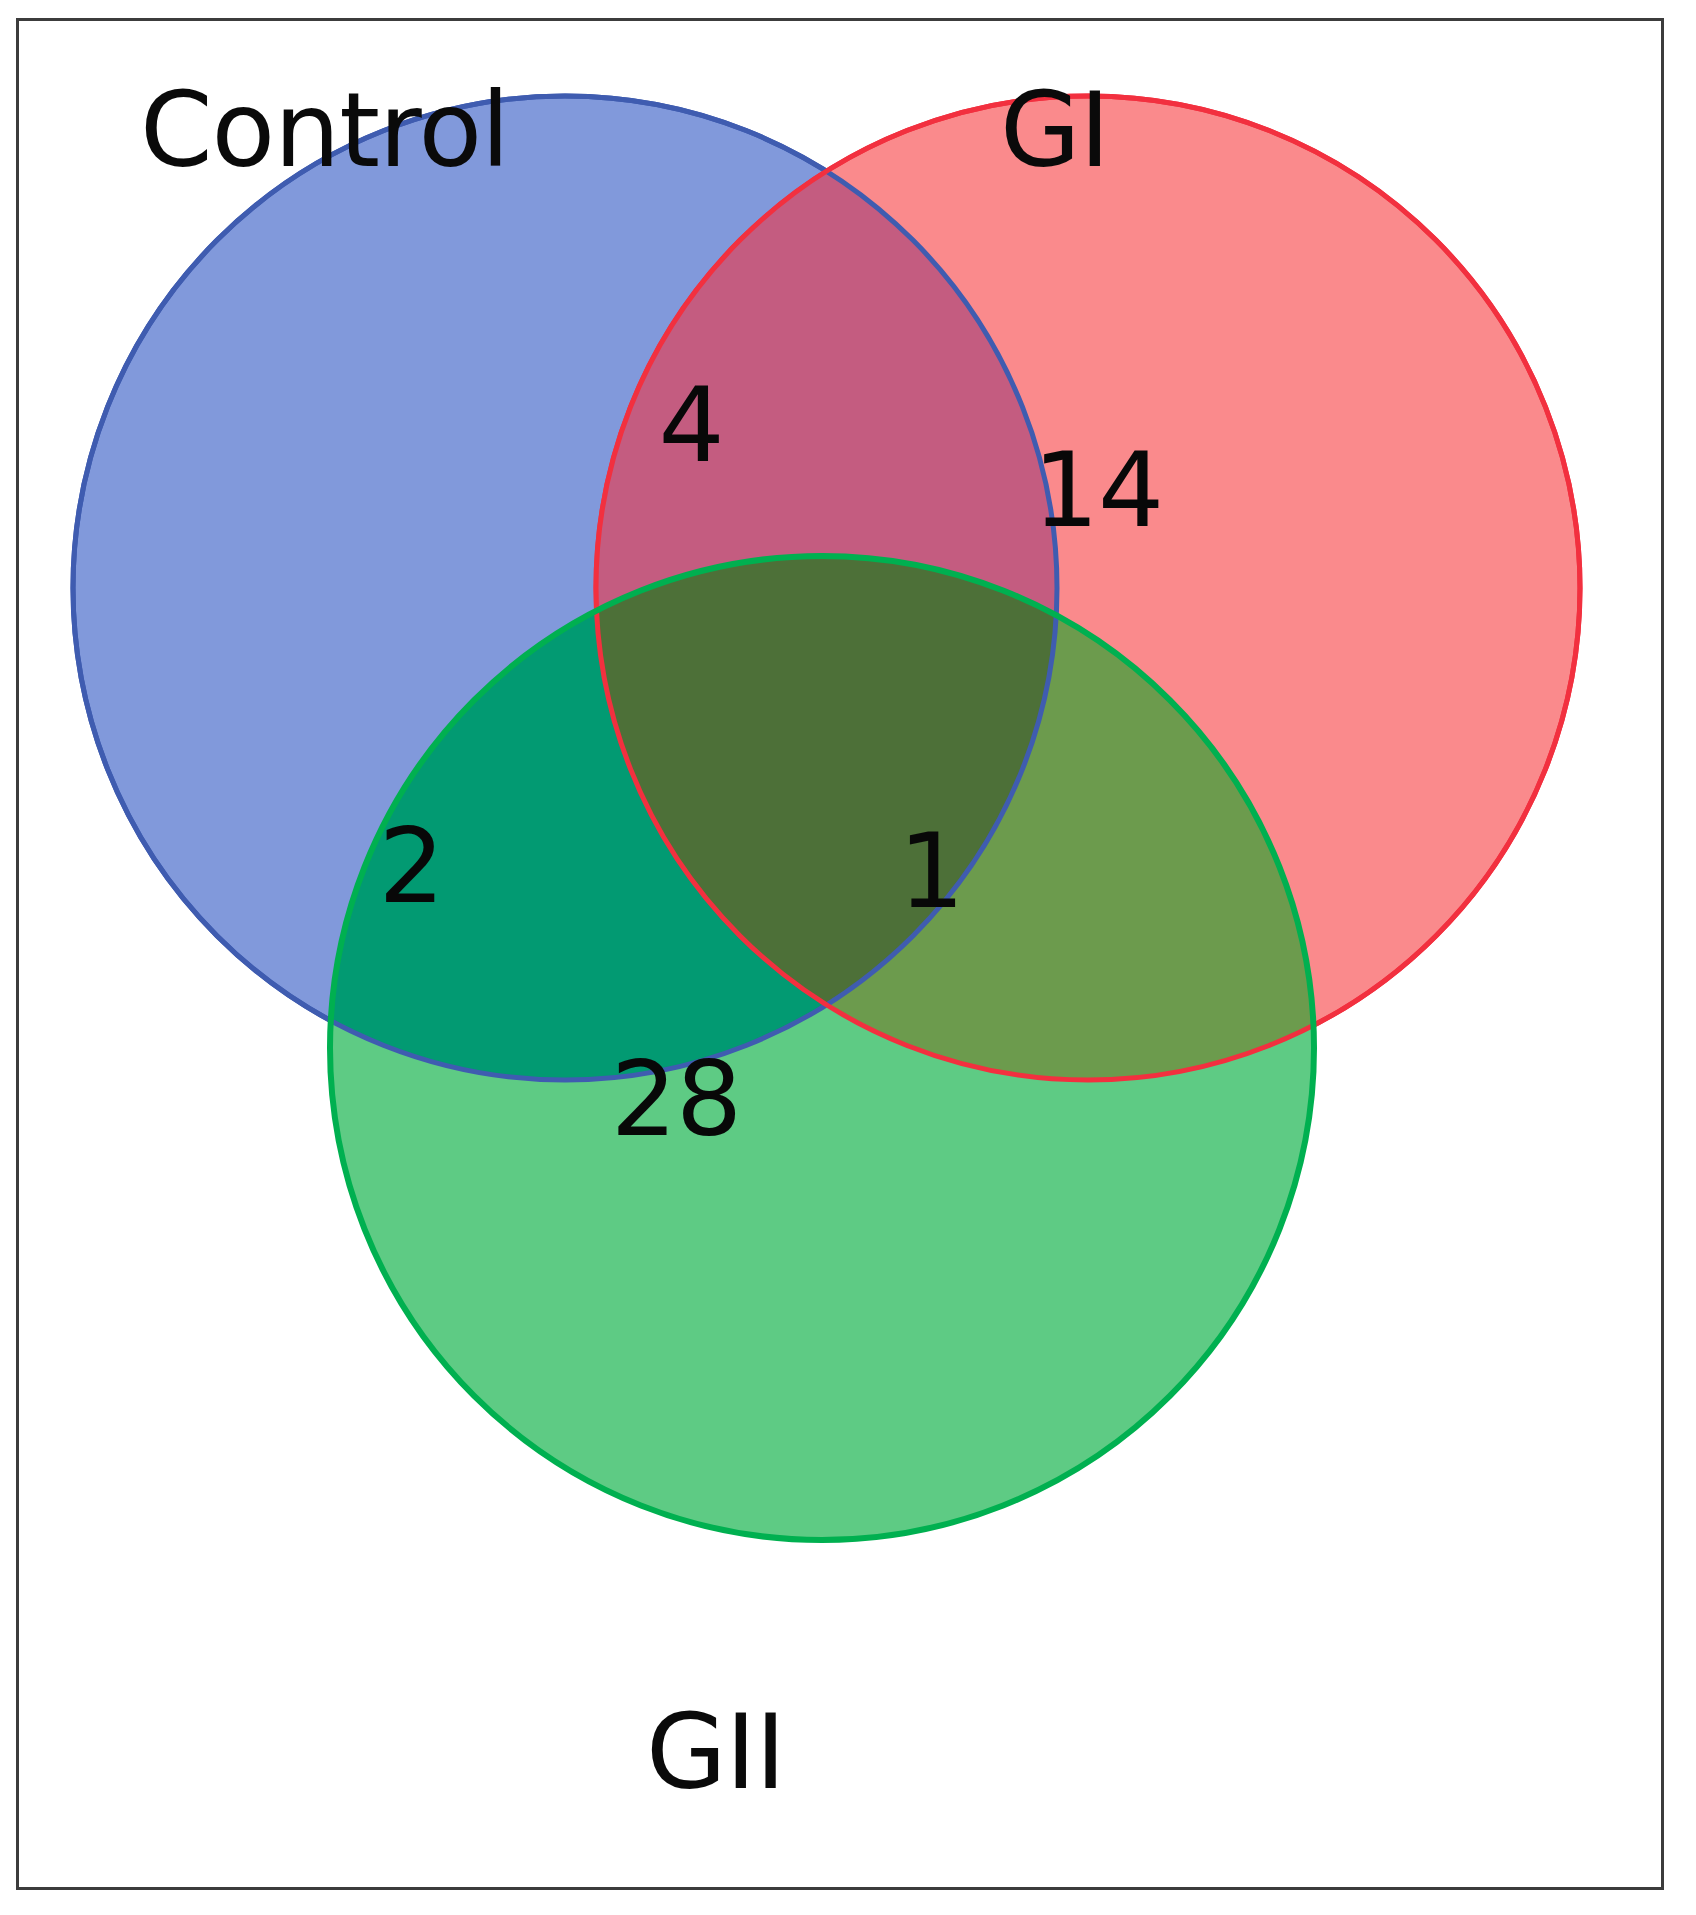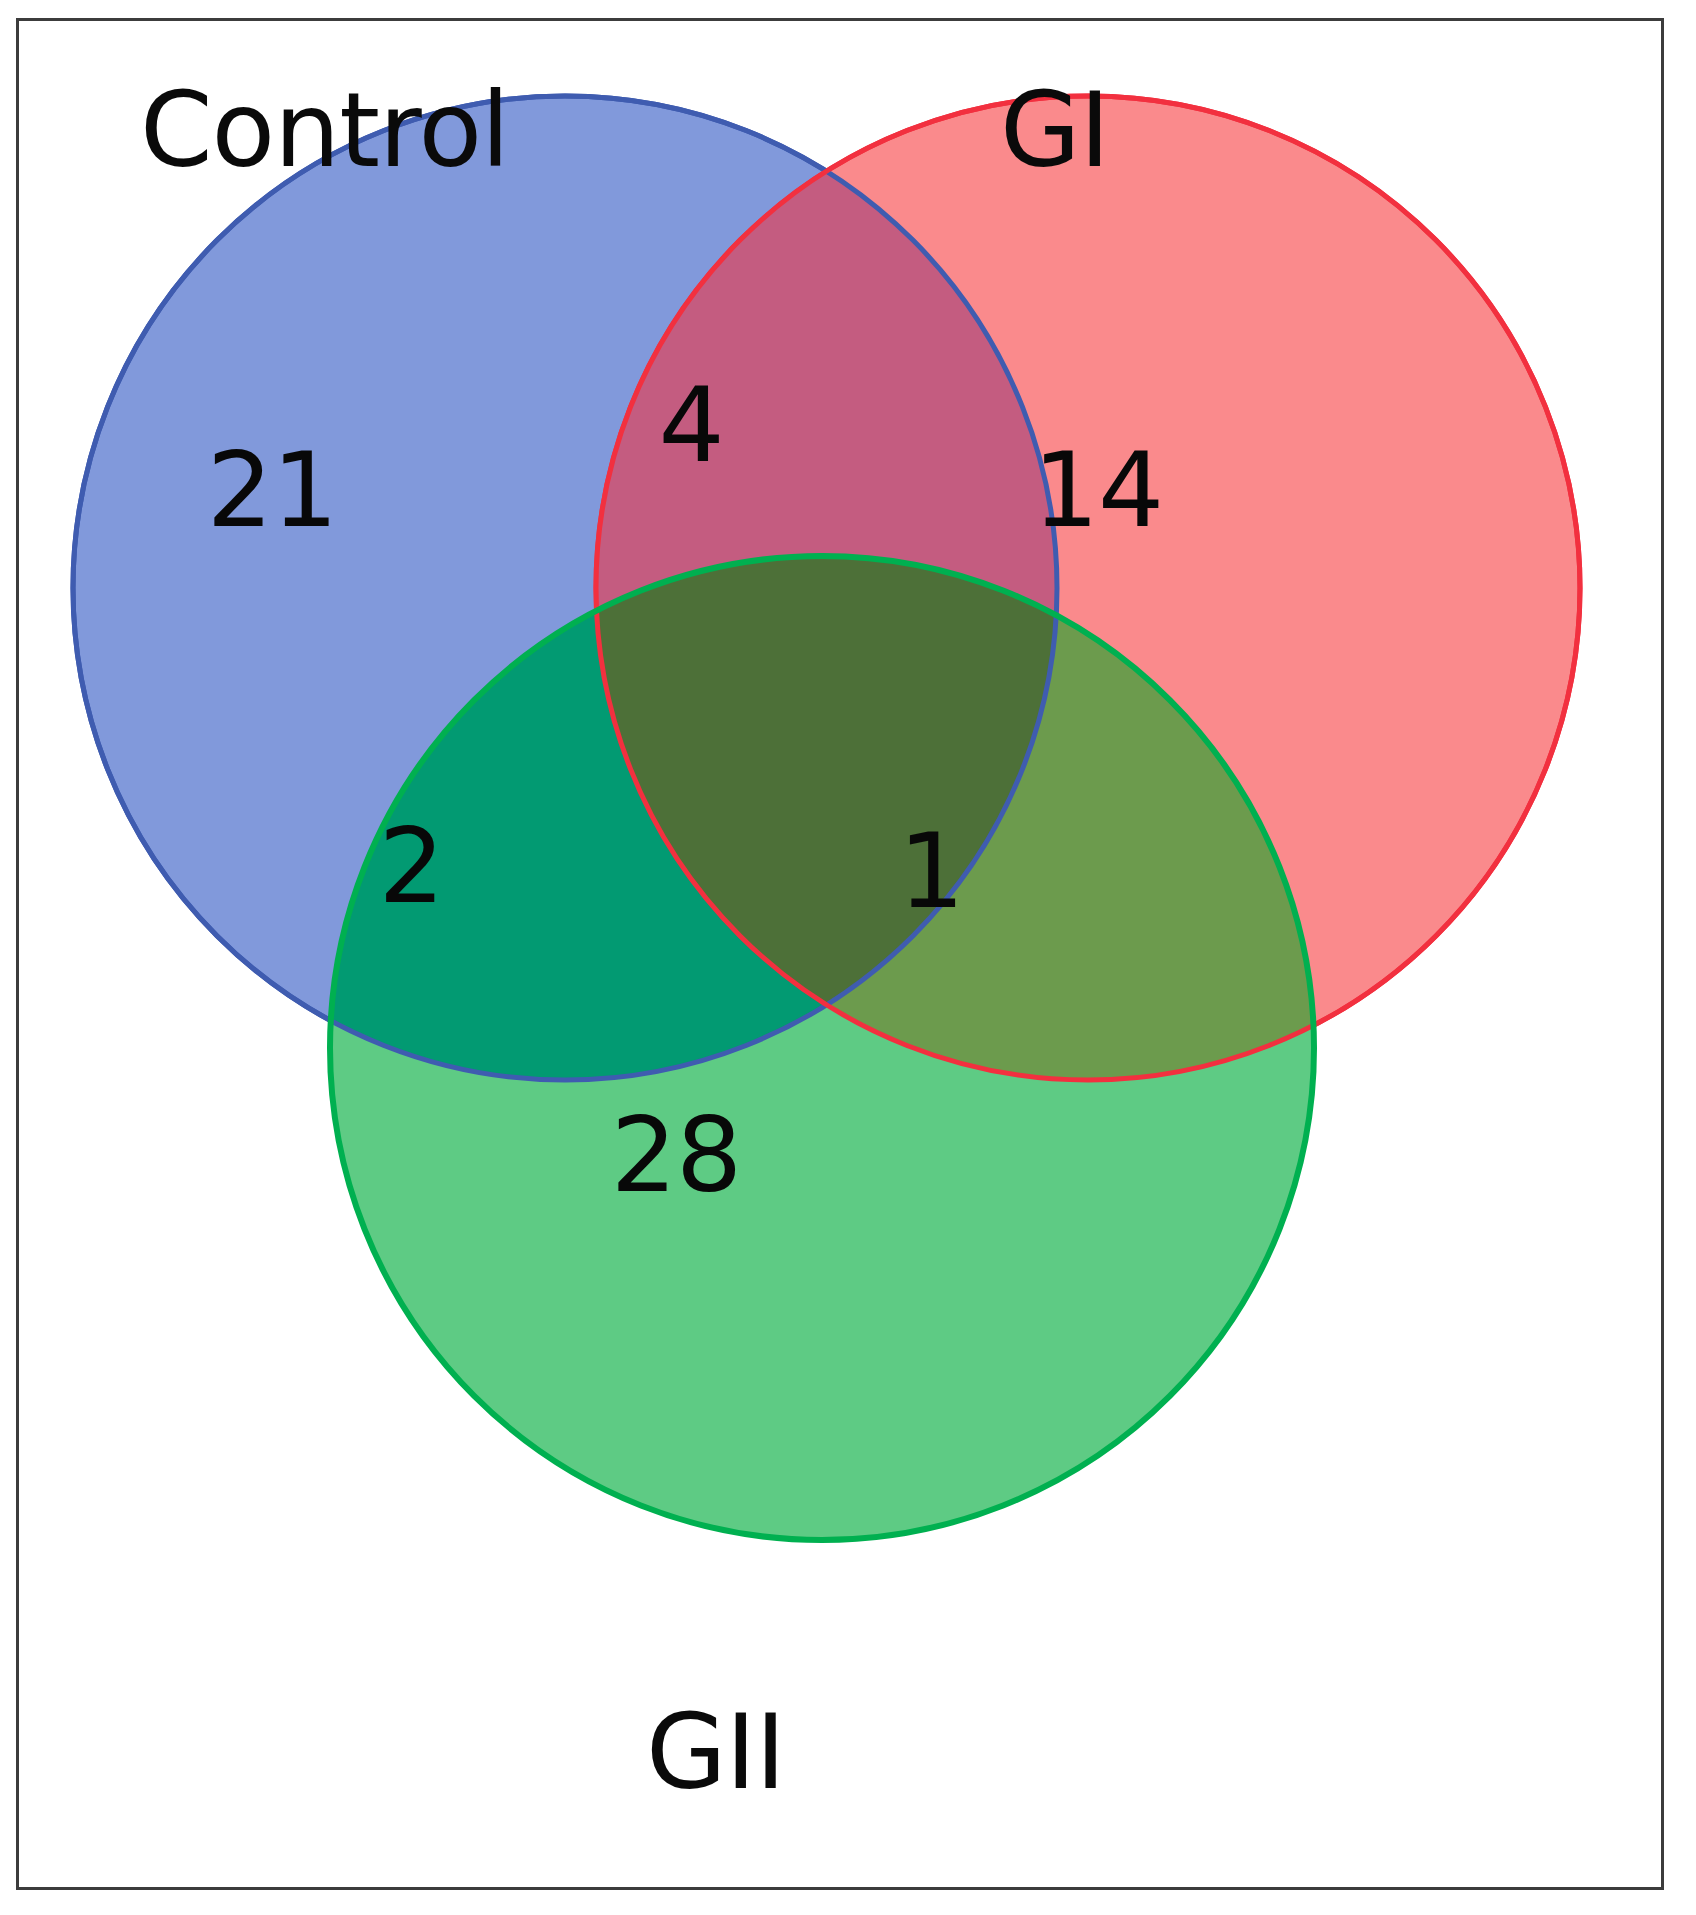--- a/index.html
+++ b/index.html
@@ -69,21 +69,21 @@
     font-family: "DejaVu Sans", "Liberation Sans", sans-serif;
     transform: translate(-50%, -50%);
     letter-spacing: -1px;
   }
   #count-control-only { left: 272px;  top: 490px;  }
   #count-gi-only      { left: 1098px; top: 490px;  }
   #count-control-gi   { left: 691px;  top: 425px;  }
   #count-all-three    { left: 693px;  top: 690px;  }
   #count-control-gii  { left: 411px;  top: 866px;  }
   #count-gi-gii       { left: 931px;  top: 871px;  }
-  #count-gii-only     { left: 676px;  top: 1155px; }
+  #count-gii-only     { left: 676px;  top: 1099px; }
 </style>
 </head>
 <body>
 
 <div id="figure-root">
 
   <div id="figure-frame" style="border-color: rgb(60, 60, 60);"></div>
 
   <svg id="venn-svg" viewBox="0 0 1696 1915">
     <defs>
@@ -127,20 +127,19 @@
       <circle cx="565" cy="588" r="492" fill="none" stroke="#3F5CB0" stroke-width="5"></circle>
       <circle cx="1088" cy="588" r="492" fill="none" stroke="#F2303F" stroke-width="5"></circle>
       <circle cx="822" cy="1048" r="492" fill="none" stroke="#00B050" stroke-width="6"></circle>
     </g>
   </svg>
 
   <div class="set-label" id="label-control">Control</div>
   <div class="set-label" id="label-gi">GI</div>
   <div class="set-label" id="label-gii">GII</div>
 
-  <div class="region-count" id="count-control-only">21</div>
   <div class="region-count" id="count-gi-only">14</div>
   <div class="region-count" id="count-gii-only">28</div>
   <div class="region-count" id="count-control-gi">4</div>
   <div class="region-count" id="count-control-gii">2</div>
   <div class="region-count" id="count-gi-gii">1</div>
 
 </div>
 
 </body></html>

